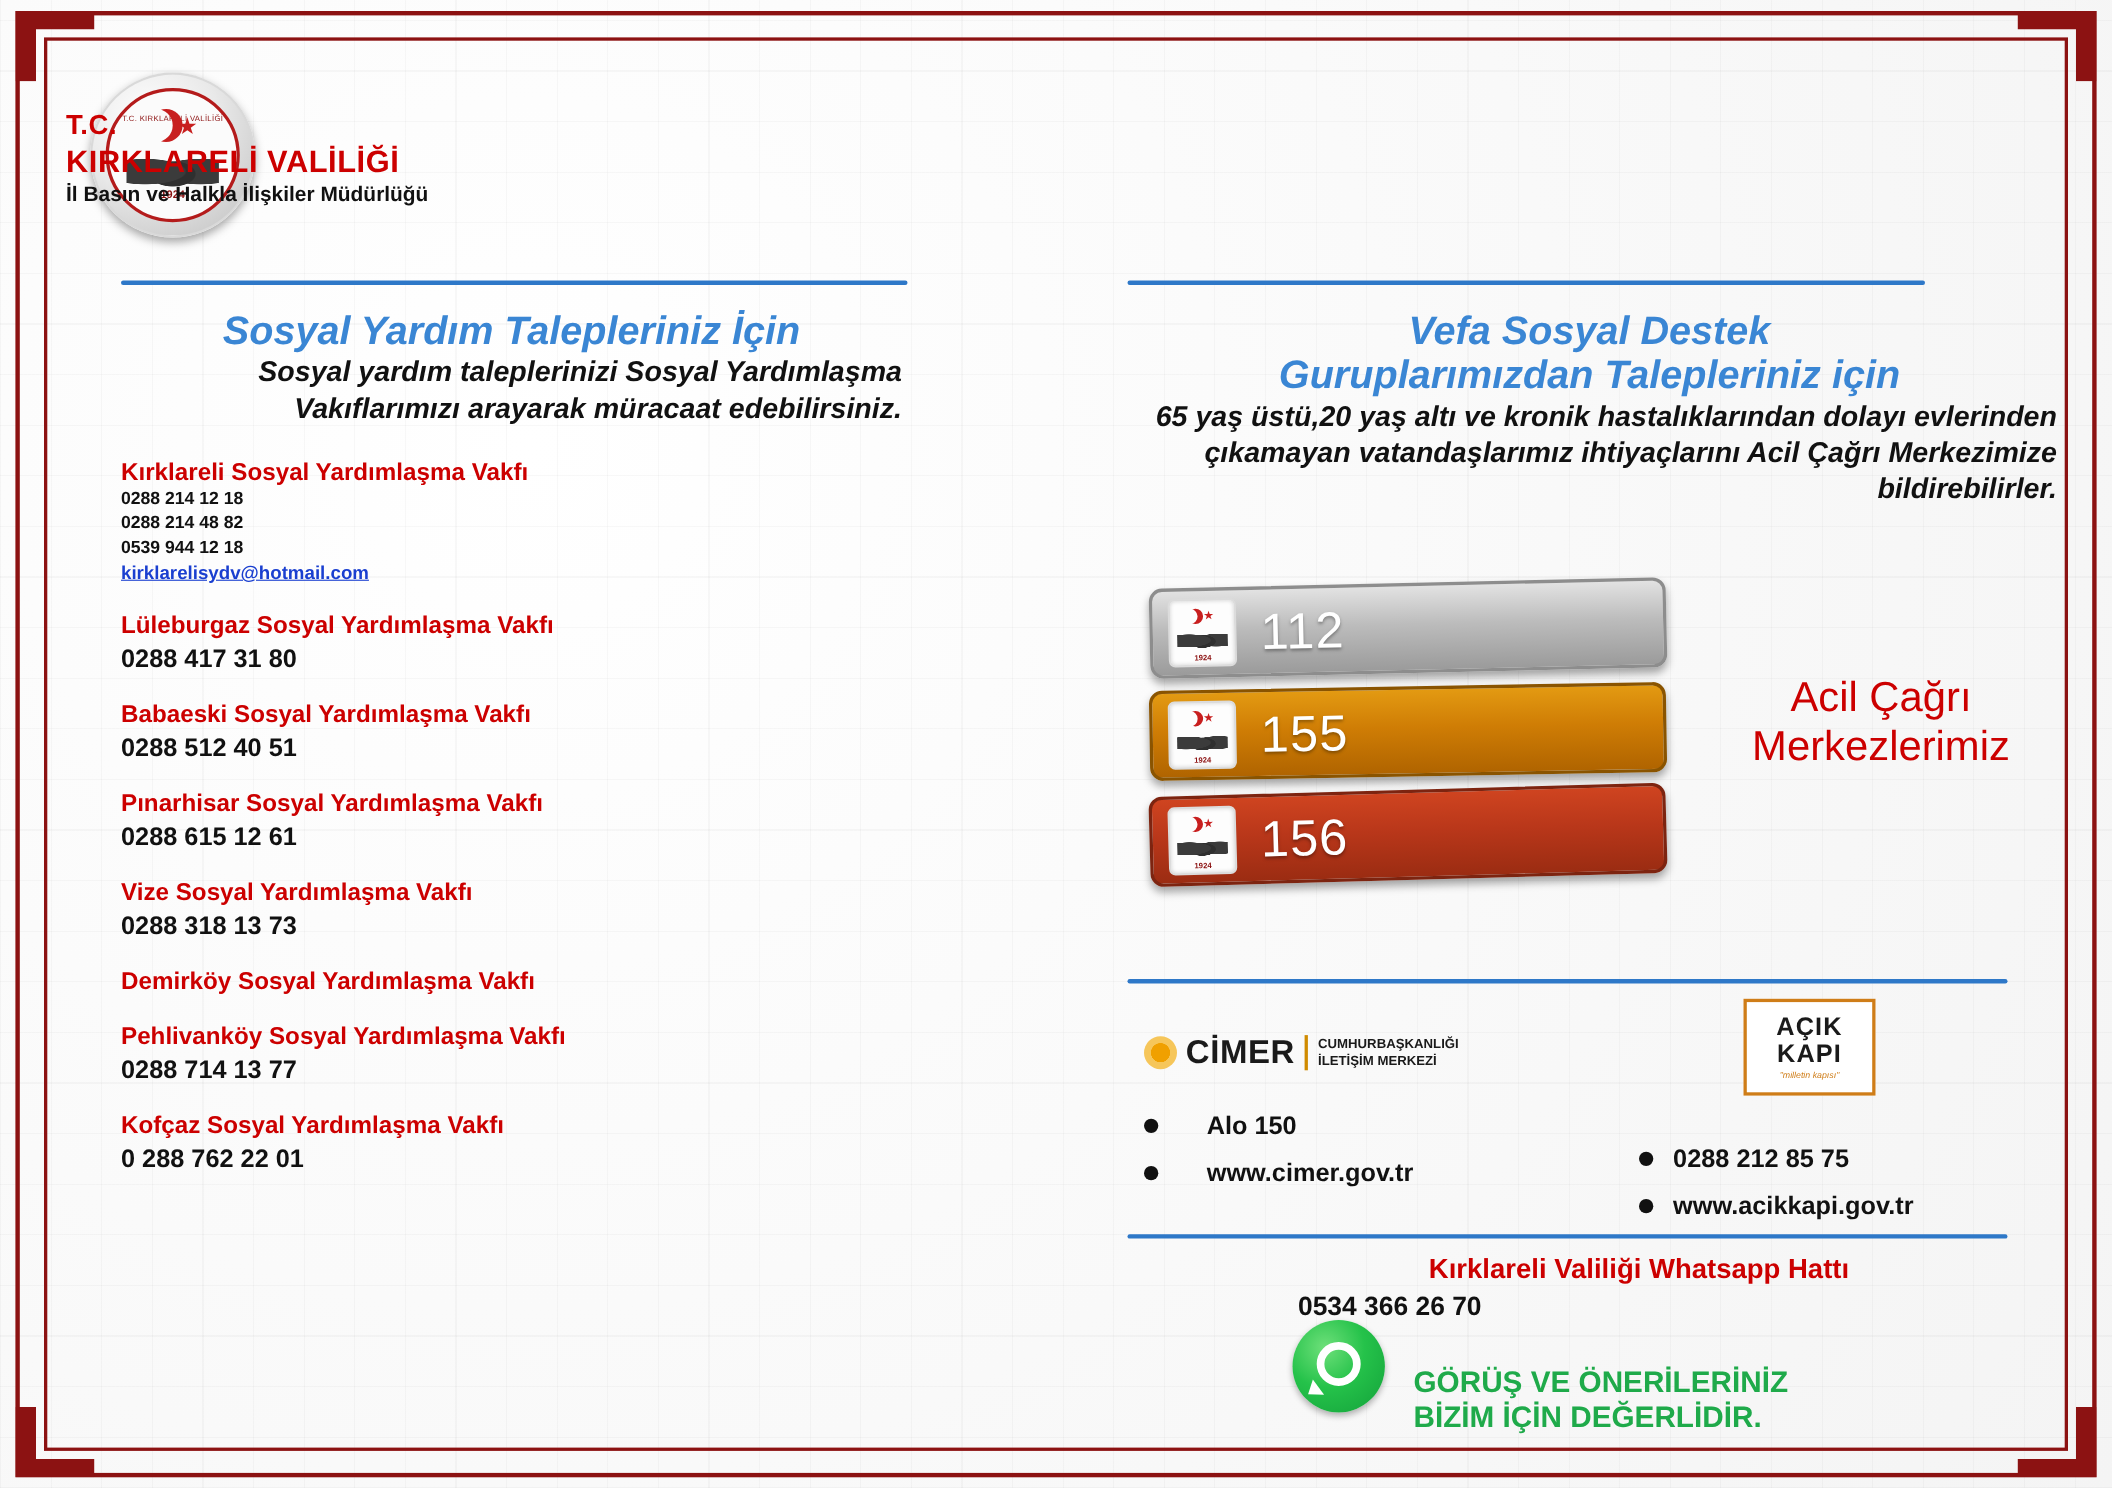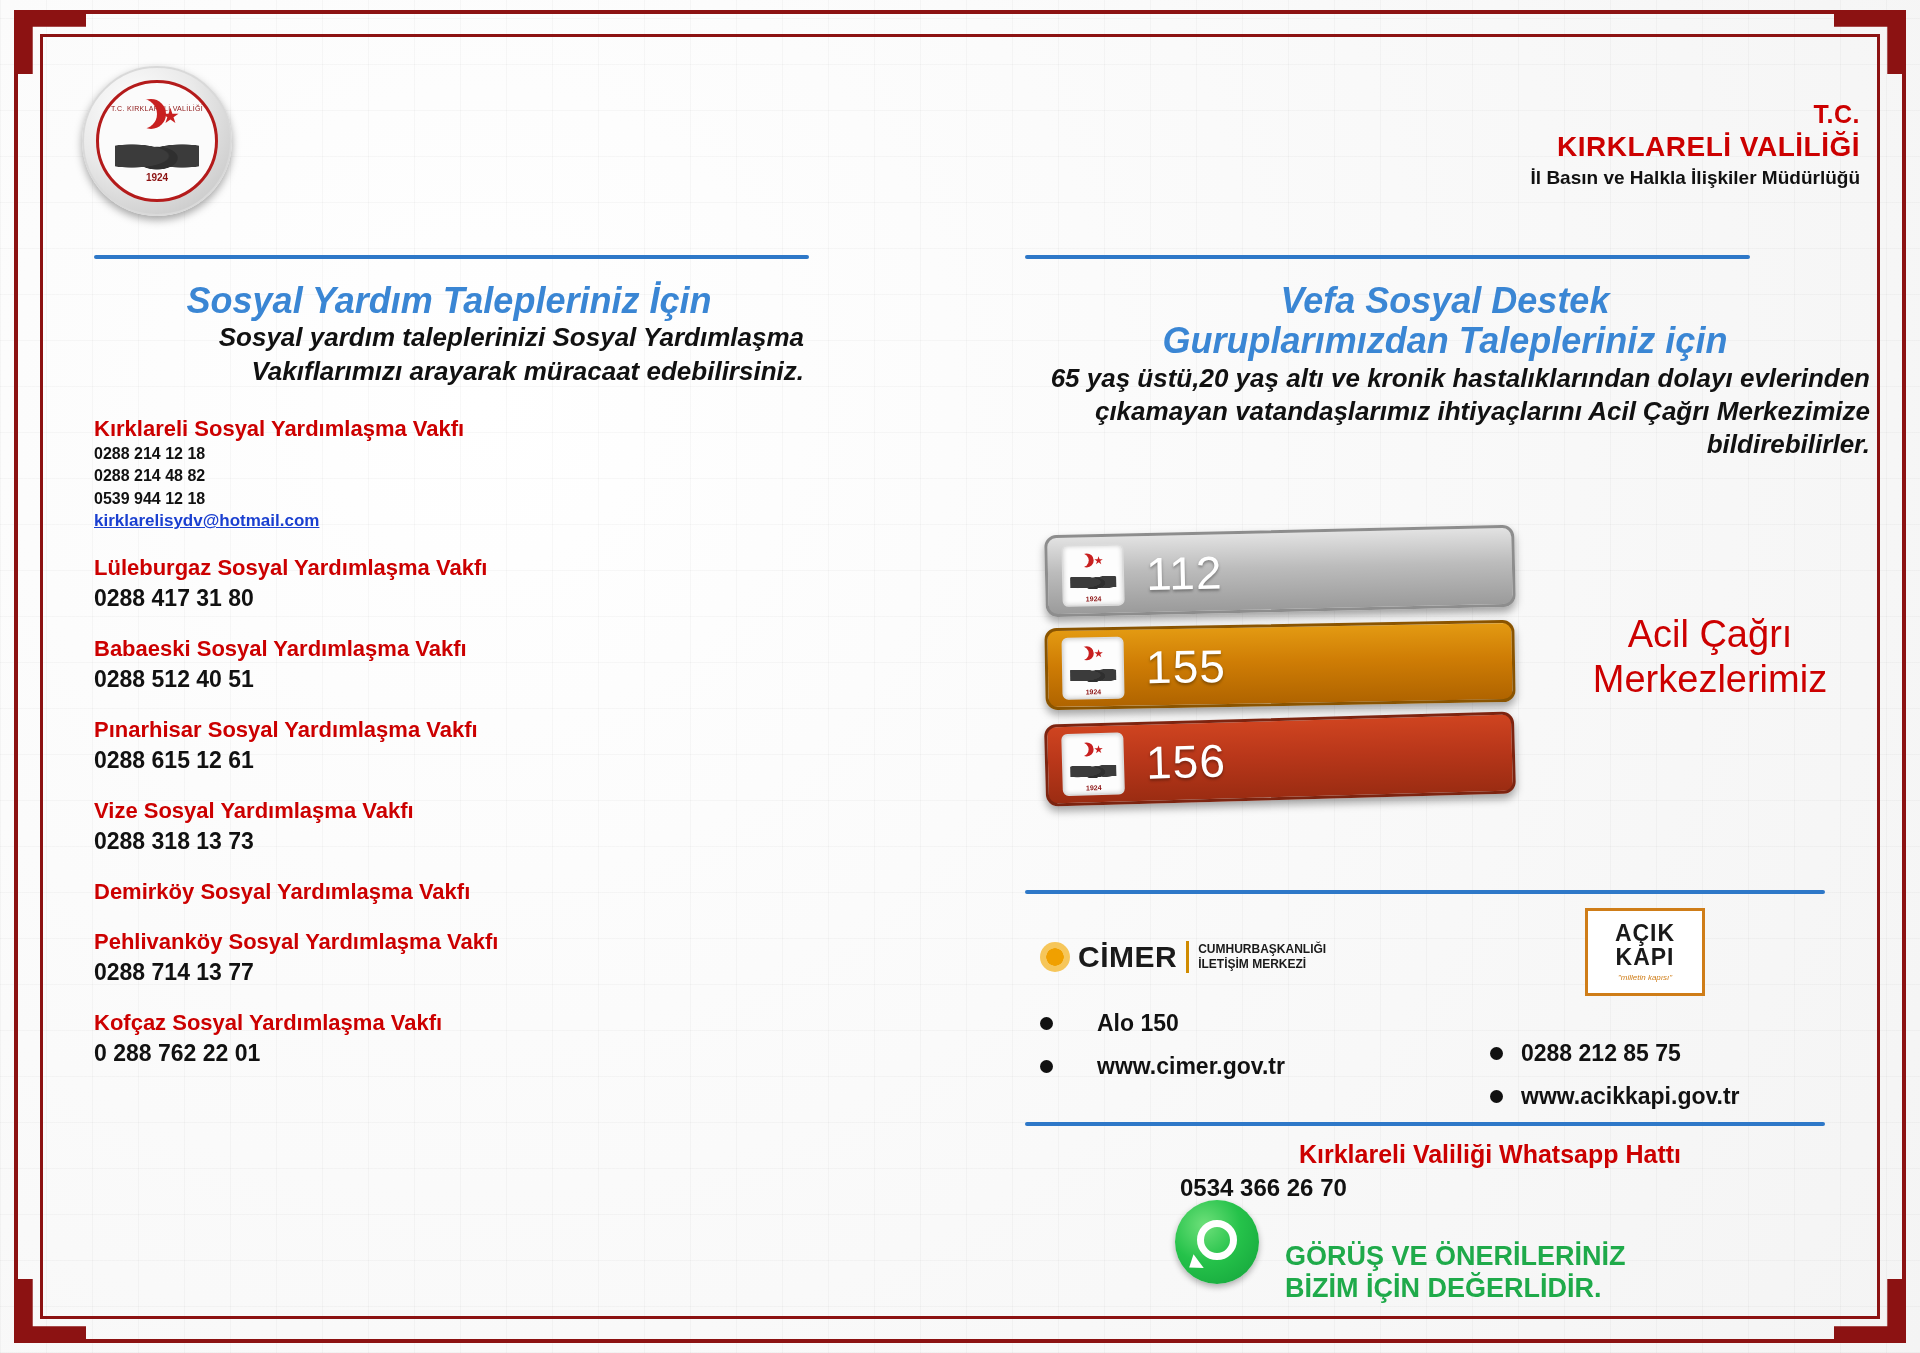--- a/index.html
+++ b/index.html
@@ -83,27 +83,27 @@
     background:
       radial-gradient(ellipse at 20% 50%, #3b3b3b 0 38%, transparent 40%),
       radial-gradient(ellipse at 50% 55%, #2f2f2f 0 34%, transparent 36%),
       radial-gradient(ellipse at 80% 50%, #3b3b3b 0 38%, transparent 40%);
   }
   .emblem .year {
     position: absolute; bottom: 16px; left: 0; right: 0;
     text-align: center; font-size: 10px; color: #8c1212; font-weight: bold;
   }
 
-  .header-text { position: absolute; left: 0; right: 0; top: 52px; text-align: right; }
+  .header-text { position: absolute; left: 0; right: 16px; top: 52px; text-align: left; }
   .hdr1 { color: #cc0000; font-weight: bold; font-size: 25px; letter-spacing: .5px; }
   .hdr2 { color: #cc0000; font-weight: bold; font-size: 28px; letter-spacing: .5px; margin-top: 2px; }
   .hdr3 { color: #111111; font-weight: bold; font-size: 19px; margin-top: 4px; }
 
   
-  .col-left  { position: absolute; left: 94px;  top: 255px; width: 710px; }
+  .col-left  { position: absolute; left: 110px;  top: 255px; width: 710px; }
   .col-right { position: absolute; left: 1020px; top: 255px; width: 850px; }
 
   .rule { height: 4px; background: #2e78c8; border-radius: 2px; }
   .rule.left  { width: 715px; }
   .rule.right { width: 725px; margin-left: 5px; }
 
   .title-blue {
     color: #3a86d4; font-style: italic; font-weight: bold;
     font-size: 36px; text-align: center; margin-top: 22px; line-height: 1.12;
   }

